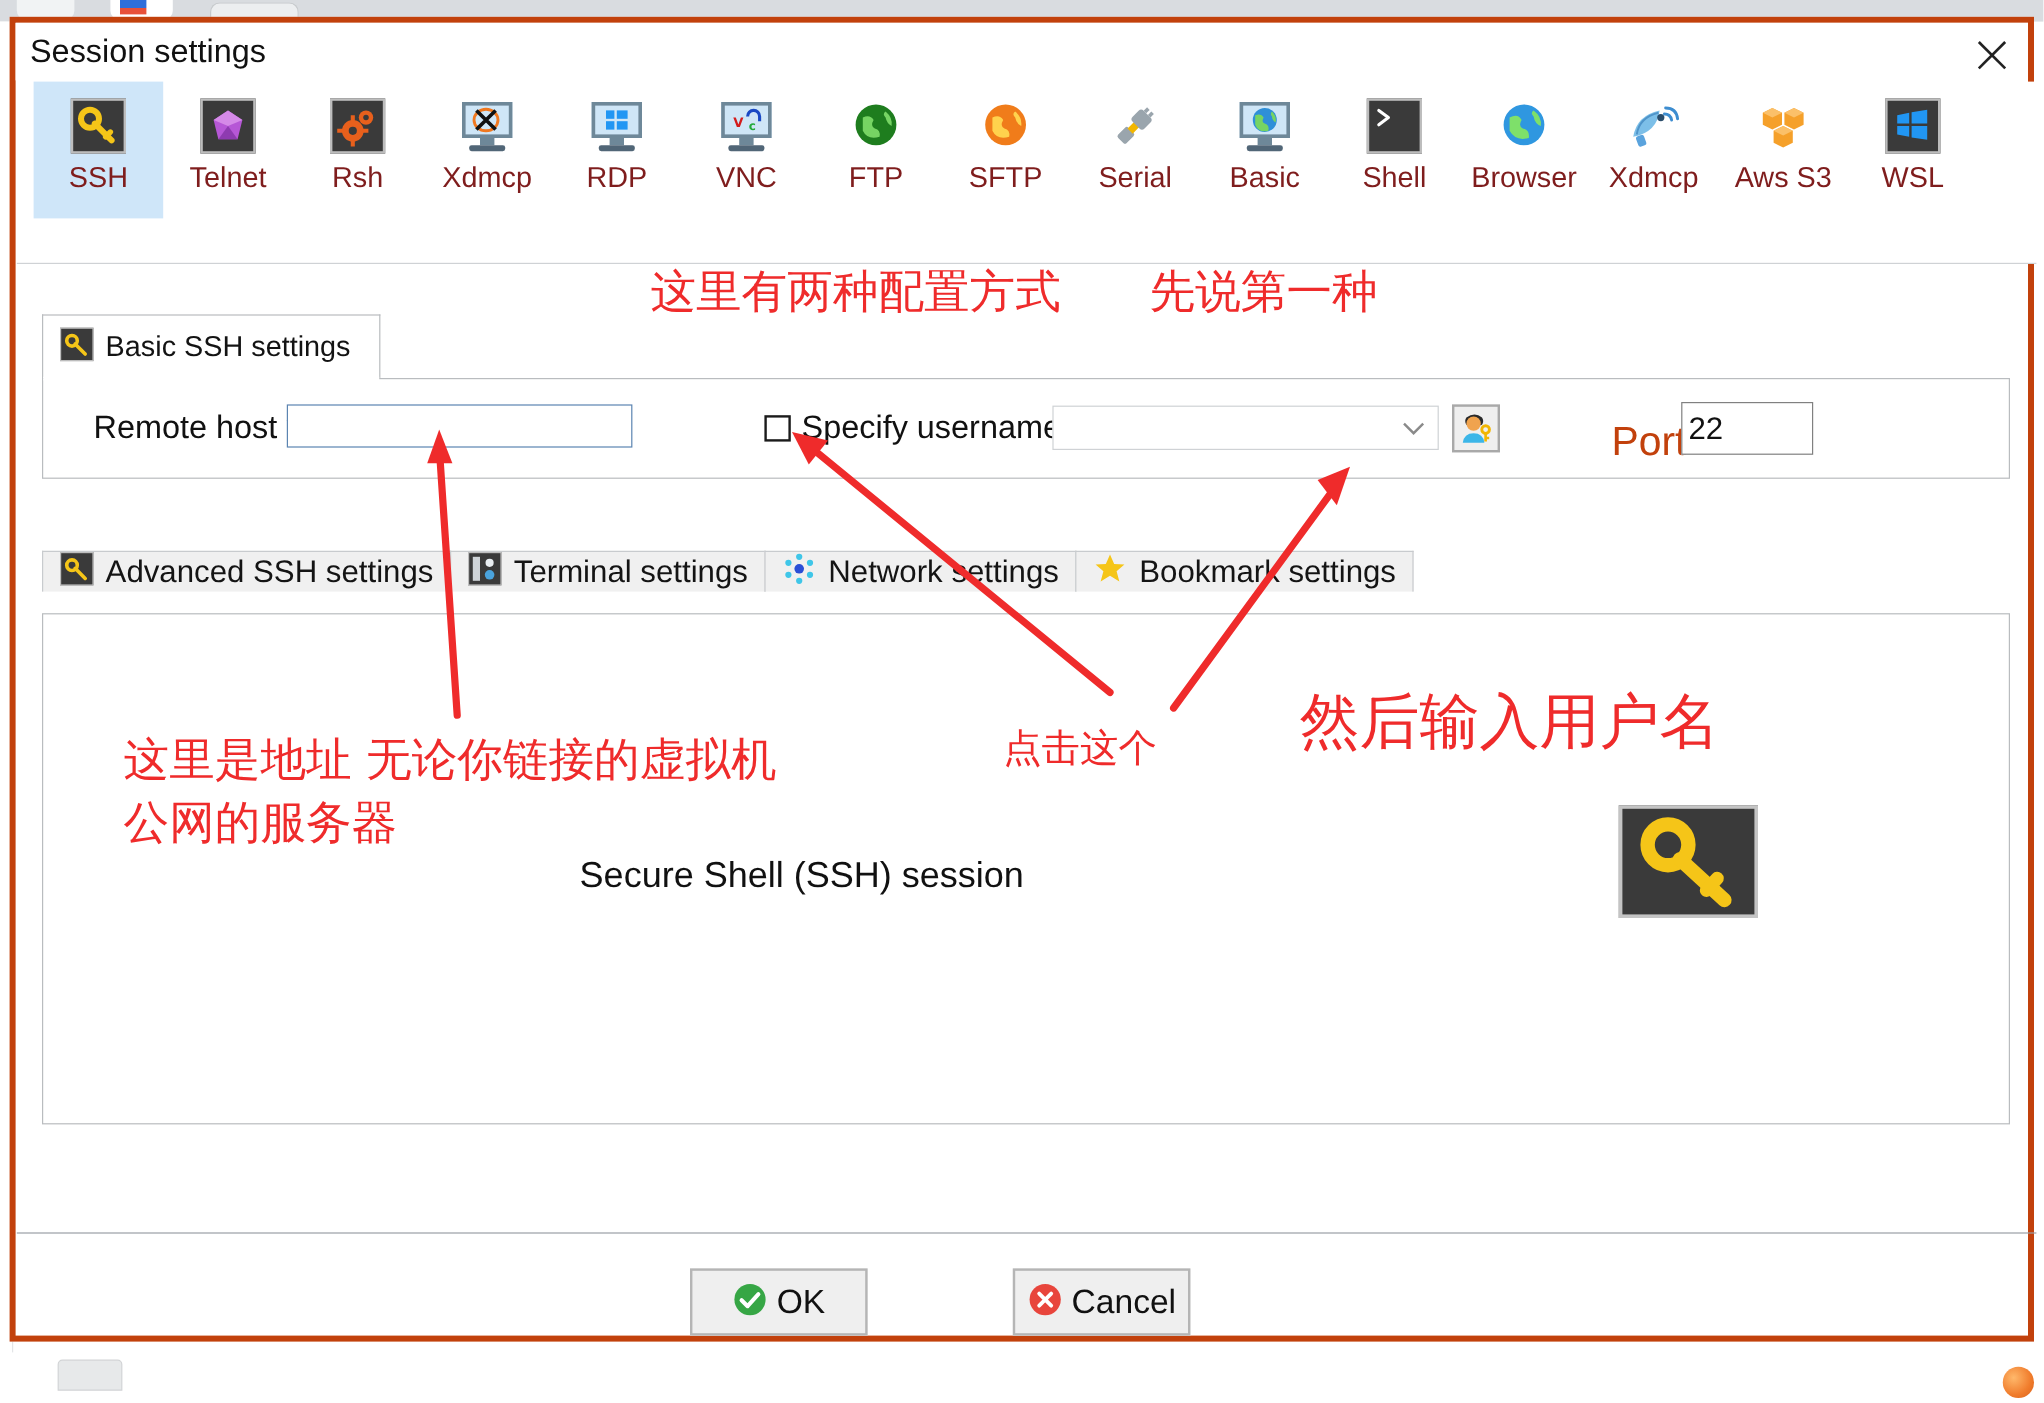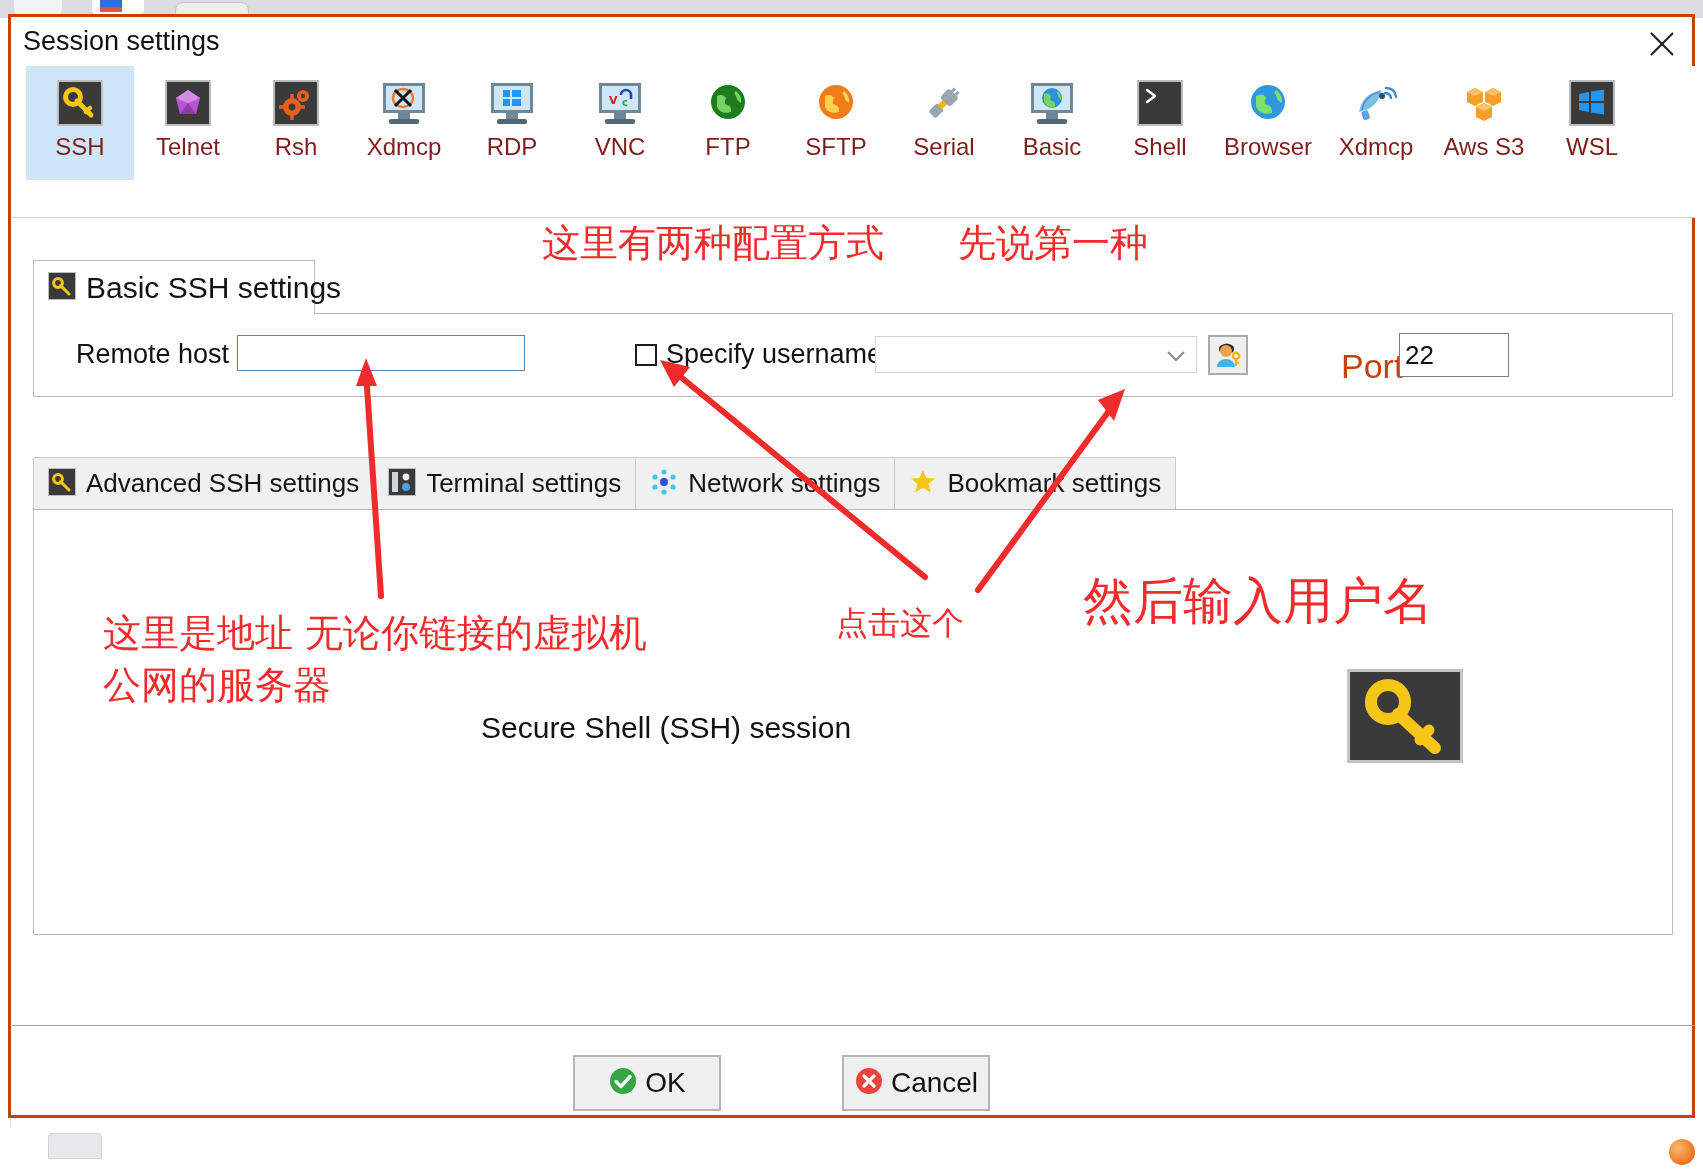--- a/index.html
+++ b/index.html
@@ -79,21 +79,21 @@
     border-right: 1px solid #e3e5e7;
   }
 
   
   #dialog {
     position: absolute;
     left: 8px; top: 14px;
     width: 1687px;
     height: 1104px;
     background: #ffffff;
-    border: 3px solid #c2410c;
+    border: 5px solid #c2410c;
     box-sizing: border-box;
   }
   .titlebar {
     position: relative;
     height: 48px;
     background: #ffffff;
   }
   .title-text {
     position: absolute;
     left: 12px; top: 9px;
@@ -192,21 +192,21 @@
     background: #ffffff;
     border: 1px solid #b9bcbf;
     border-bottom: none;
     box-sizing: border-box;
     display: flex;
     align-items: center;
     padding-left: 14px;
     cursor: pointer;
   }
   .basic-tab .tab-label {
-    font-size: 30px;
+    font-size: 24px;
     color: #131313;
     margin-left: 10px;
     white-space: nowrap;
   }
   .basic-panel {
     position: absolute;
     left: 22px; top: 296px;
     width: 1640px; height: 84px;
     border: 1px solid #b9bcbf;
     box-sizing: border-box;
@@ -306,21 +306,21 @@
   }
 
   
   .tabbar {
     position: absolute;
     left: 22px; top: 440px;
     width: 1100px; height: 52px;
     display: flex;
   }
   .tabitem {
-    height: 52px;
+    height: 34px;
     background: #f0f0f0;
     border: 1px solid #c8cbce;
     border-bottom: none;
     box-sizing: border-box;
     display: flex;
     align-items: center;
     padding: 12px 14px;
     cursor: pointer;
     margin-right: -1px;
   }

